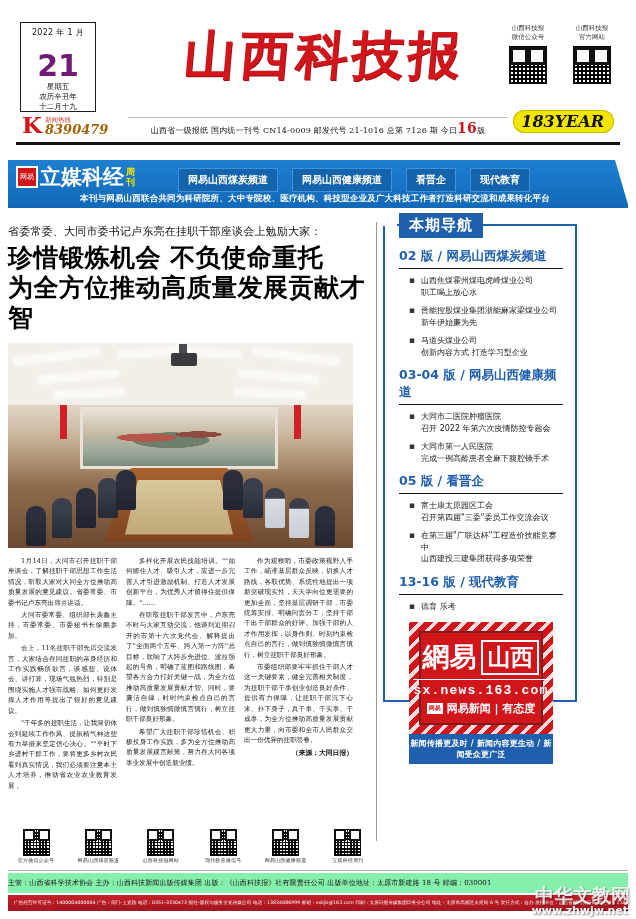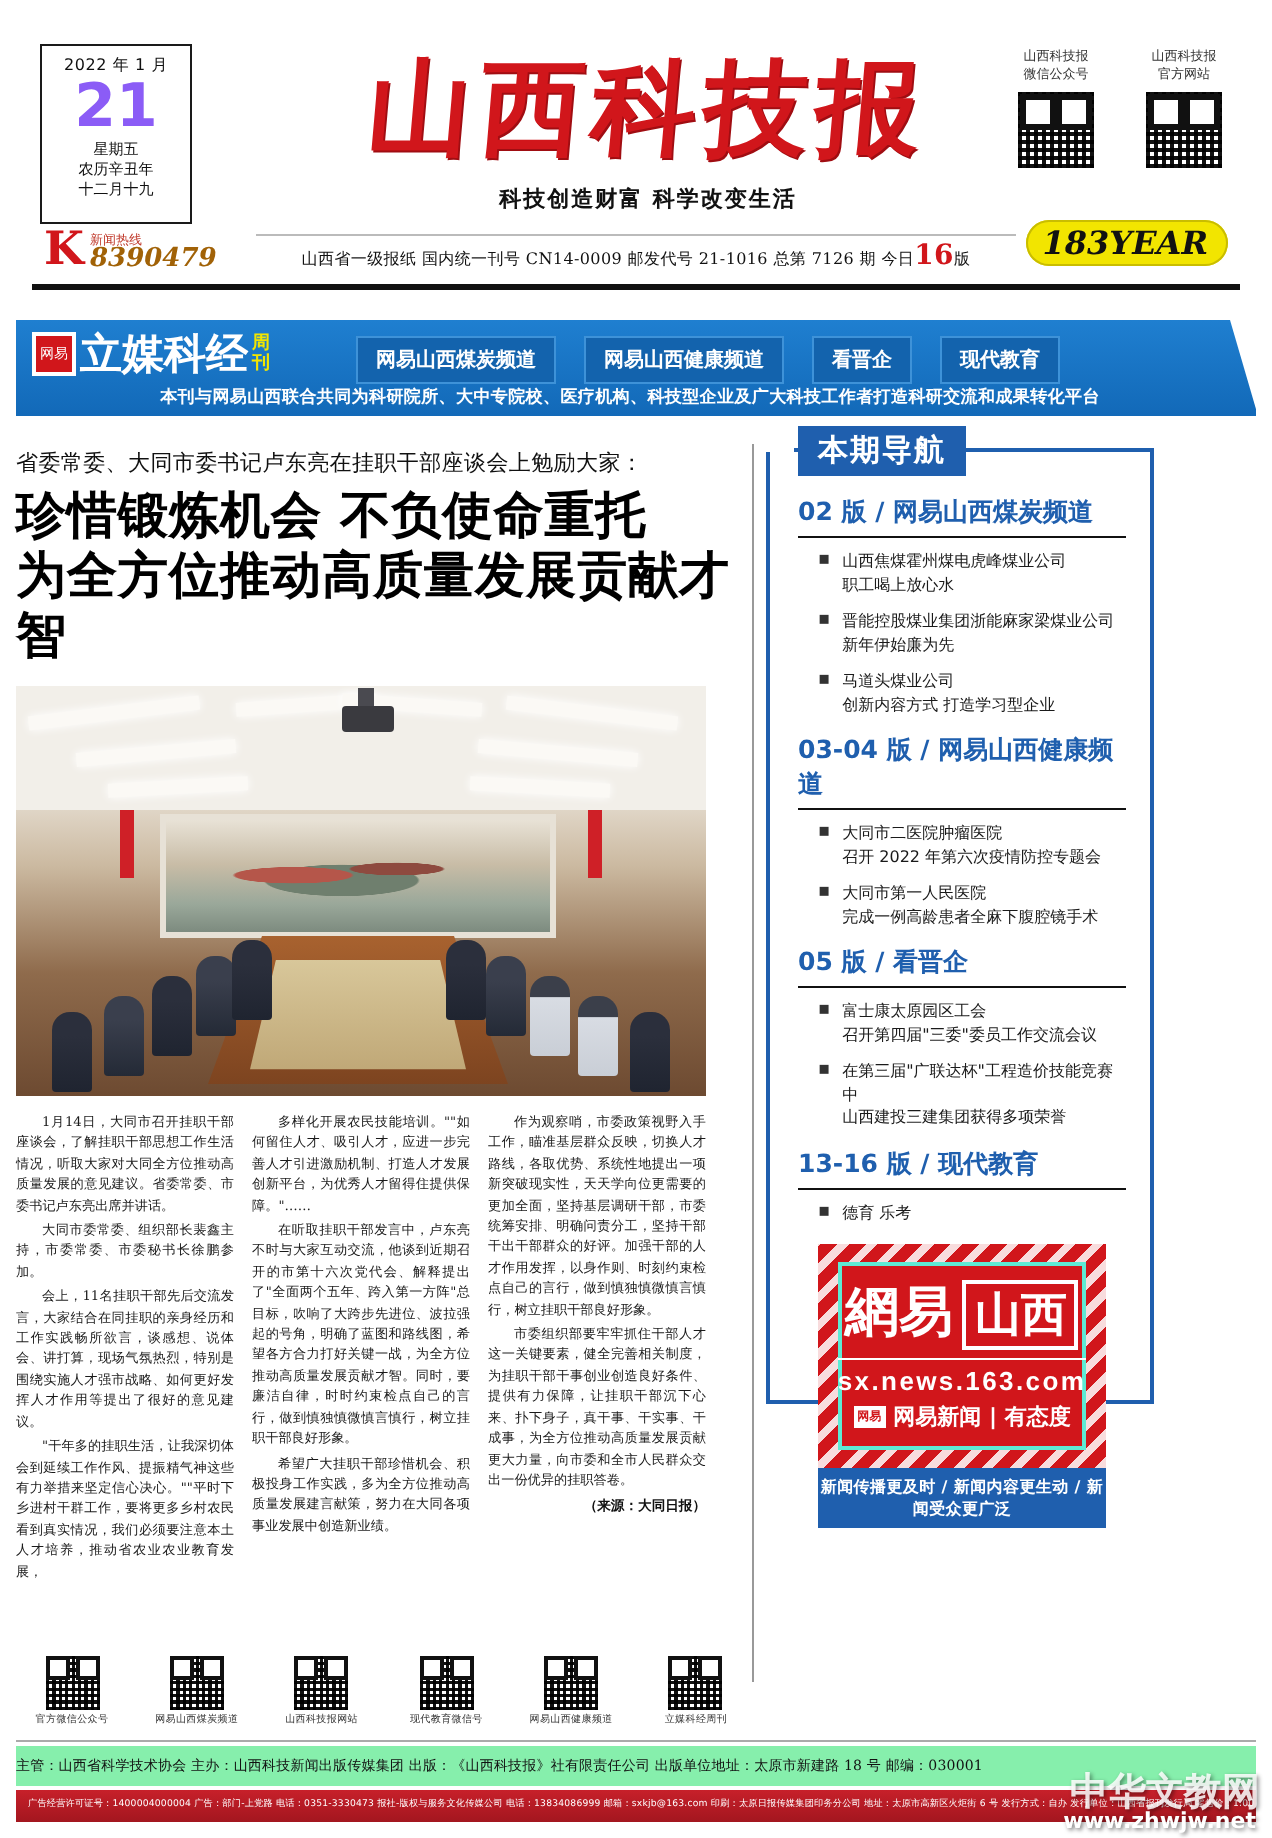--- a/index.html
+++ b/index.html
@@ -14,21 +14,21 @@
 
   
   .masthead { position: relative; height: 132px; padding-top: 2px; }
   .datebox {
     position: absolute; left: 12px; top: 22px;
     width: 76px; height: 90px;
     border: 1px solid #1a1a1a;
     text-align: center; padding-top: 4px;
   }
   .datebox .ymd { font-size: 8px; color: #111; letter-spacing: .3px; }
-  .datebox .day { font-size: 30px; font-weight: bold; line-height: 30px; color: #8b5cf6; margin: 1px 0 1px; }
+  .datebox .day { font-size: 30px; font-weight: bold; line-height: 30px; color: #701a75; margin: 13px 0 1px; }
   .datebox .wk { font-size: 7.5px; color: #111; }
   .datebox .lun1, .datebox .lun2 { font-size: 7.5px; color: #111; line-height: 10px; }
 
   .mast-title {
     position: absolute; left: 133px; top: 26px;
     width: 366px; text-align: center;
   }
   .mast-title .cn {
     font-family: "DejaVu Serif", "Liberation Serif", serif;
     font-size: 52px; font-weight: bold; color: #d1161b;
@@ -183,30 +183,30 @@
   .ad163 { margin: 10px 10px 0; }
   .ad-red {
     background:#d1161b; height: 112px; position: relative; overflow:hidden;
     display:flex; align-items:center; justify-content:center;
   }
   .ad-red::before {
     content:""; position:absolute; inset:0;
     background: repeating-linear-gradient(-45deg, rgba(255,255,255,.85) 0 4px, transparent 4px 10px);
   }
   .ad-inner {
-    position:relative; border: 2px solid #5eead4; width: 86%; height: 84%;
+    position:relative; border: 2px solid #7f1d1d; width: 86%; height: 84%;
     background:#d1161b; display:flex; flex-direction:column; align-items:center; justify-content:center;
   }
   .ad-l1 { display:flex; align-items:center; gap:5px; }
   .ad-l1 .w { font-size: 27px; font-weight:bold; color:#fff; line-height:30px;
      font-family:"DejaVu Serif","Liberation Serif",serif; }
   .ad-l1 .boxed { border:2px solid #fff; padding: 0 4px; font-size:23px; font-weight:bold; color:#fff;
      font-family:"DejaVu Serif","Liberation Serif",serif; }
   .ad-url { color:#fff; font-size: 13px; font-weight:bold; letter-spacing:1.2px; margin-top: 4px;
-     border-top: 1.5px solid #fff; padding-top: 3px; font-family:Liberation Sans, sans-serif;}
+     border-top: 1.5px solid #fff; padding-top: 3px; font-family:Liberation Mono, monospace;}
   .ad-l3 { display:flex; align-items:center; gap:4px; margin-top:3px; }
   .ad-l3 .chip { background:#fff; color:#d1161b; font-size:6px; padding:1px 2px; font-weight:bold;}
   .ad-l3 .t { color:#fff; font-size:11px; font-weight:bold; }
   .ad-blue {
     background:#1f5fae; color:#fff; font-size: 8px; font-weight:bold;
     text-align:center; padding: 4px 0; letter-spacing:.2px;
   }
 
   
   .qstrip { position:absolute; left:8px; bottom: 56px; width: 368px; display:flex; justify-content:space-between; }
@@ -251,21 +251,20 @@
       <div class="ymd">2022 年 1 月</div>
       <div class="day">21</div>
       <div class="wk">星期五</div>
       <div class="lun1">农历辛丑年</div>
       <div class="lun2">十二月十九</div>
     </div>
 
     <div class="mast-title">
       <div class="cn">山西科技报</div>
     </div>
-    <div class="slogan">科技创造财富  科学改变生活</div>
 
     <div class="qr-top">
       <div class="qcell">
         <div class="qlabel">山西科技报</div>
         <div class="qlabel">微信公众号</div>
         <div class="qr-img"></div>
       </div>
       <div class="qcell">
         <div class="qlabel">山西科技报</div>
         <div class="qlabel">官方网站</div>

